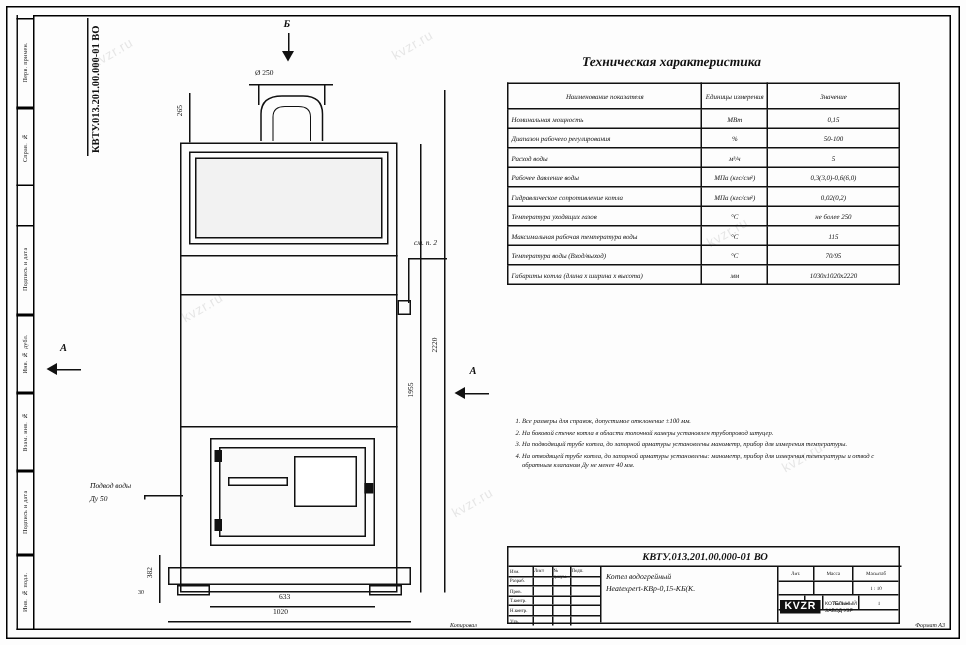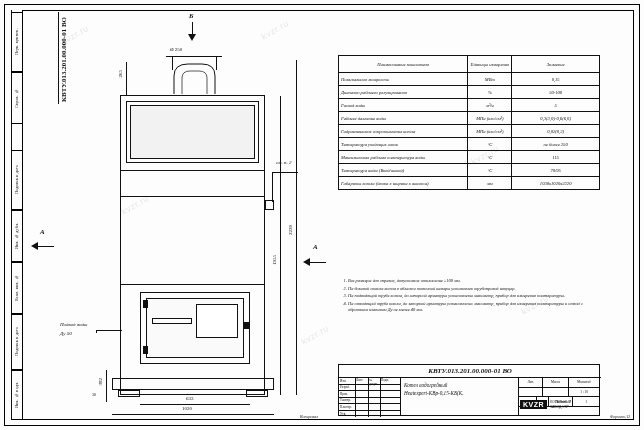--- a/index.html
+++ b/index.html
@@ -303,20 +303,21 @@
 
   <div class="ln hl" style="left:140px; top:404px; width:110px;"></div>
   <div class="lbl" style="left:186px; top:396px;">633</div>
   <div class="ln hl" style="left:112px; top:414px; width:162px;"></div>
   <div class="lbl" style="left:182px; top:406px;">1020</div>
 
   <div class="lbl-v" style="left:98px; top:378px;">382</div>
   <div class="ln vl" style="left:106px; top:370px; height:32px;"></div>
   <div class="lbl" style="left:92px; top:392px; font-size:4px;">30</div>
 
+  <div class="tbl-title">Техническая характеристика</div>
   <div class="tbl-wrap">
     <table class="spec">
       <thead>
         <tr>
           <th>Наименование показателя</th>
           <th>Единицы измерения</th>
           <th>Значение</th>
         </tr>
       </thead>
       <tbody>

